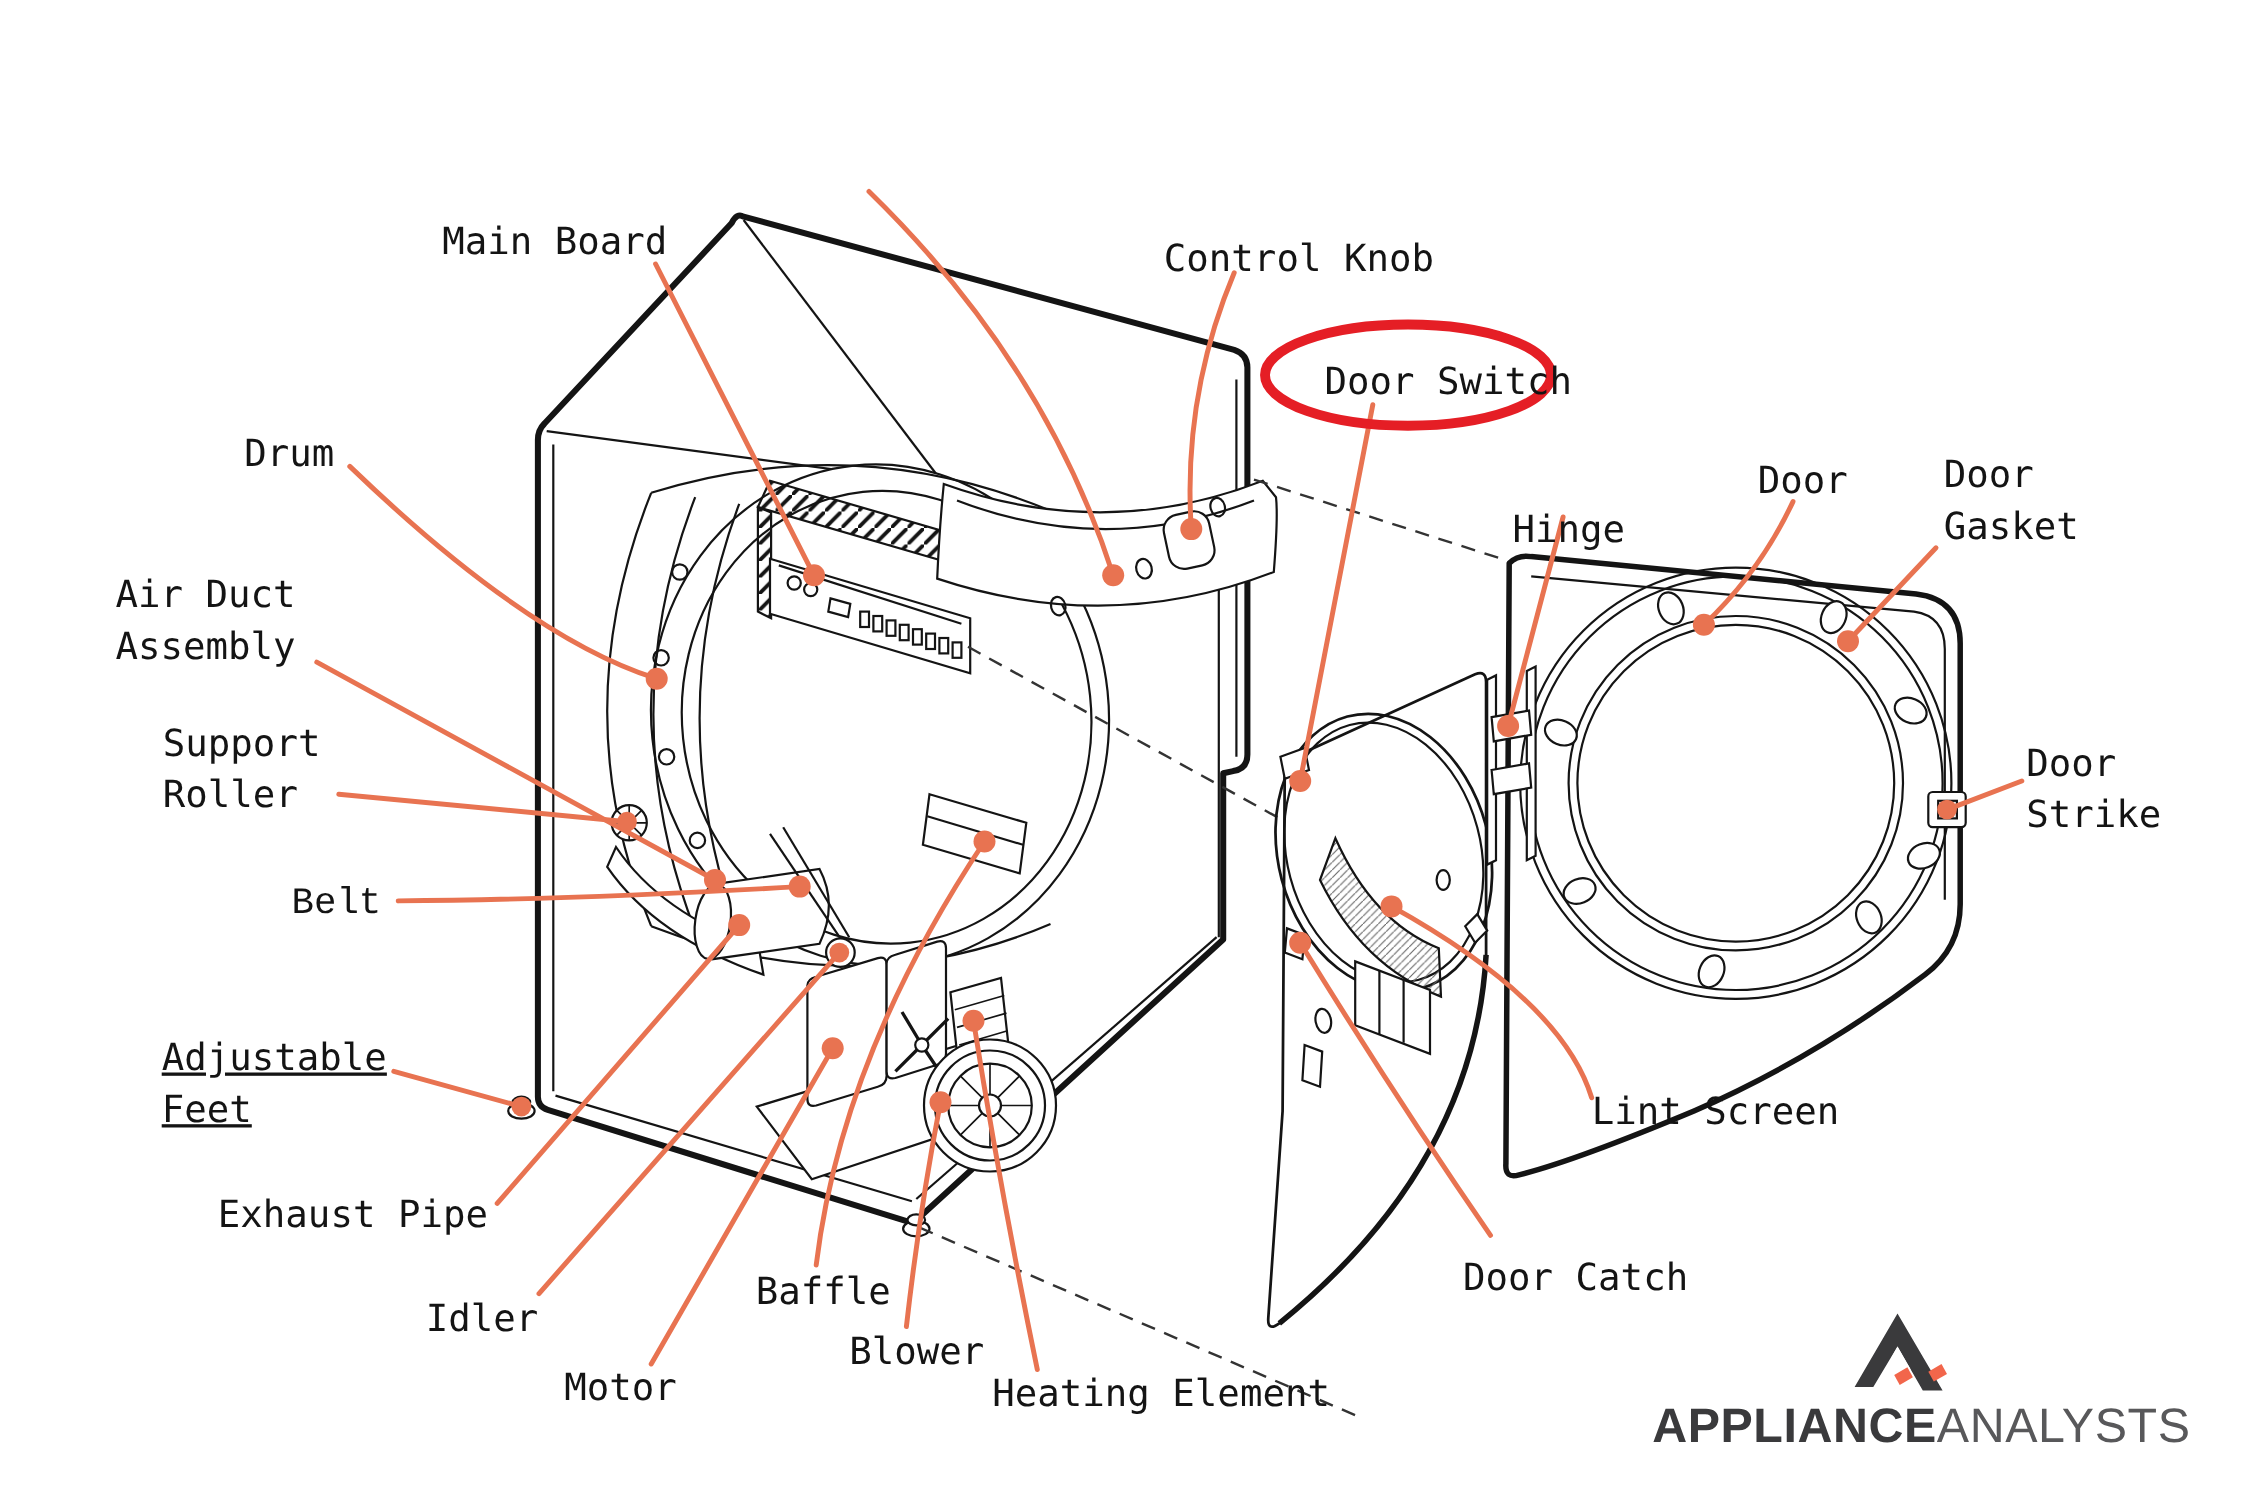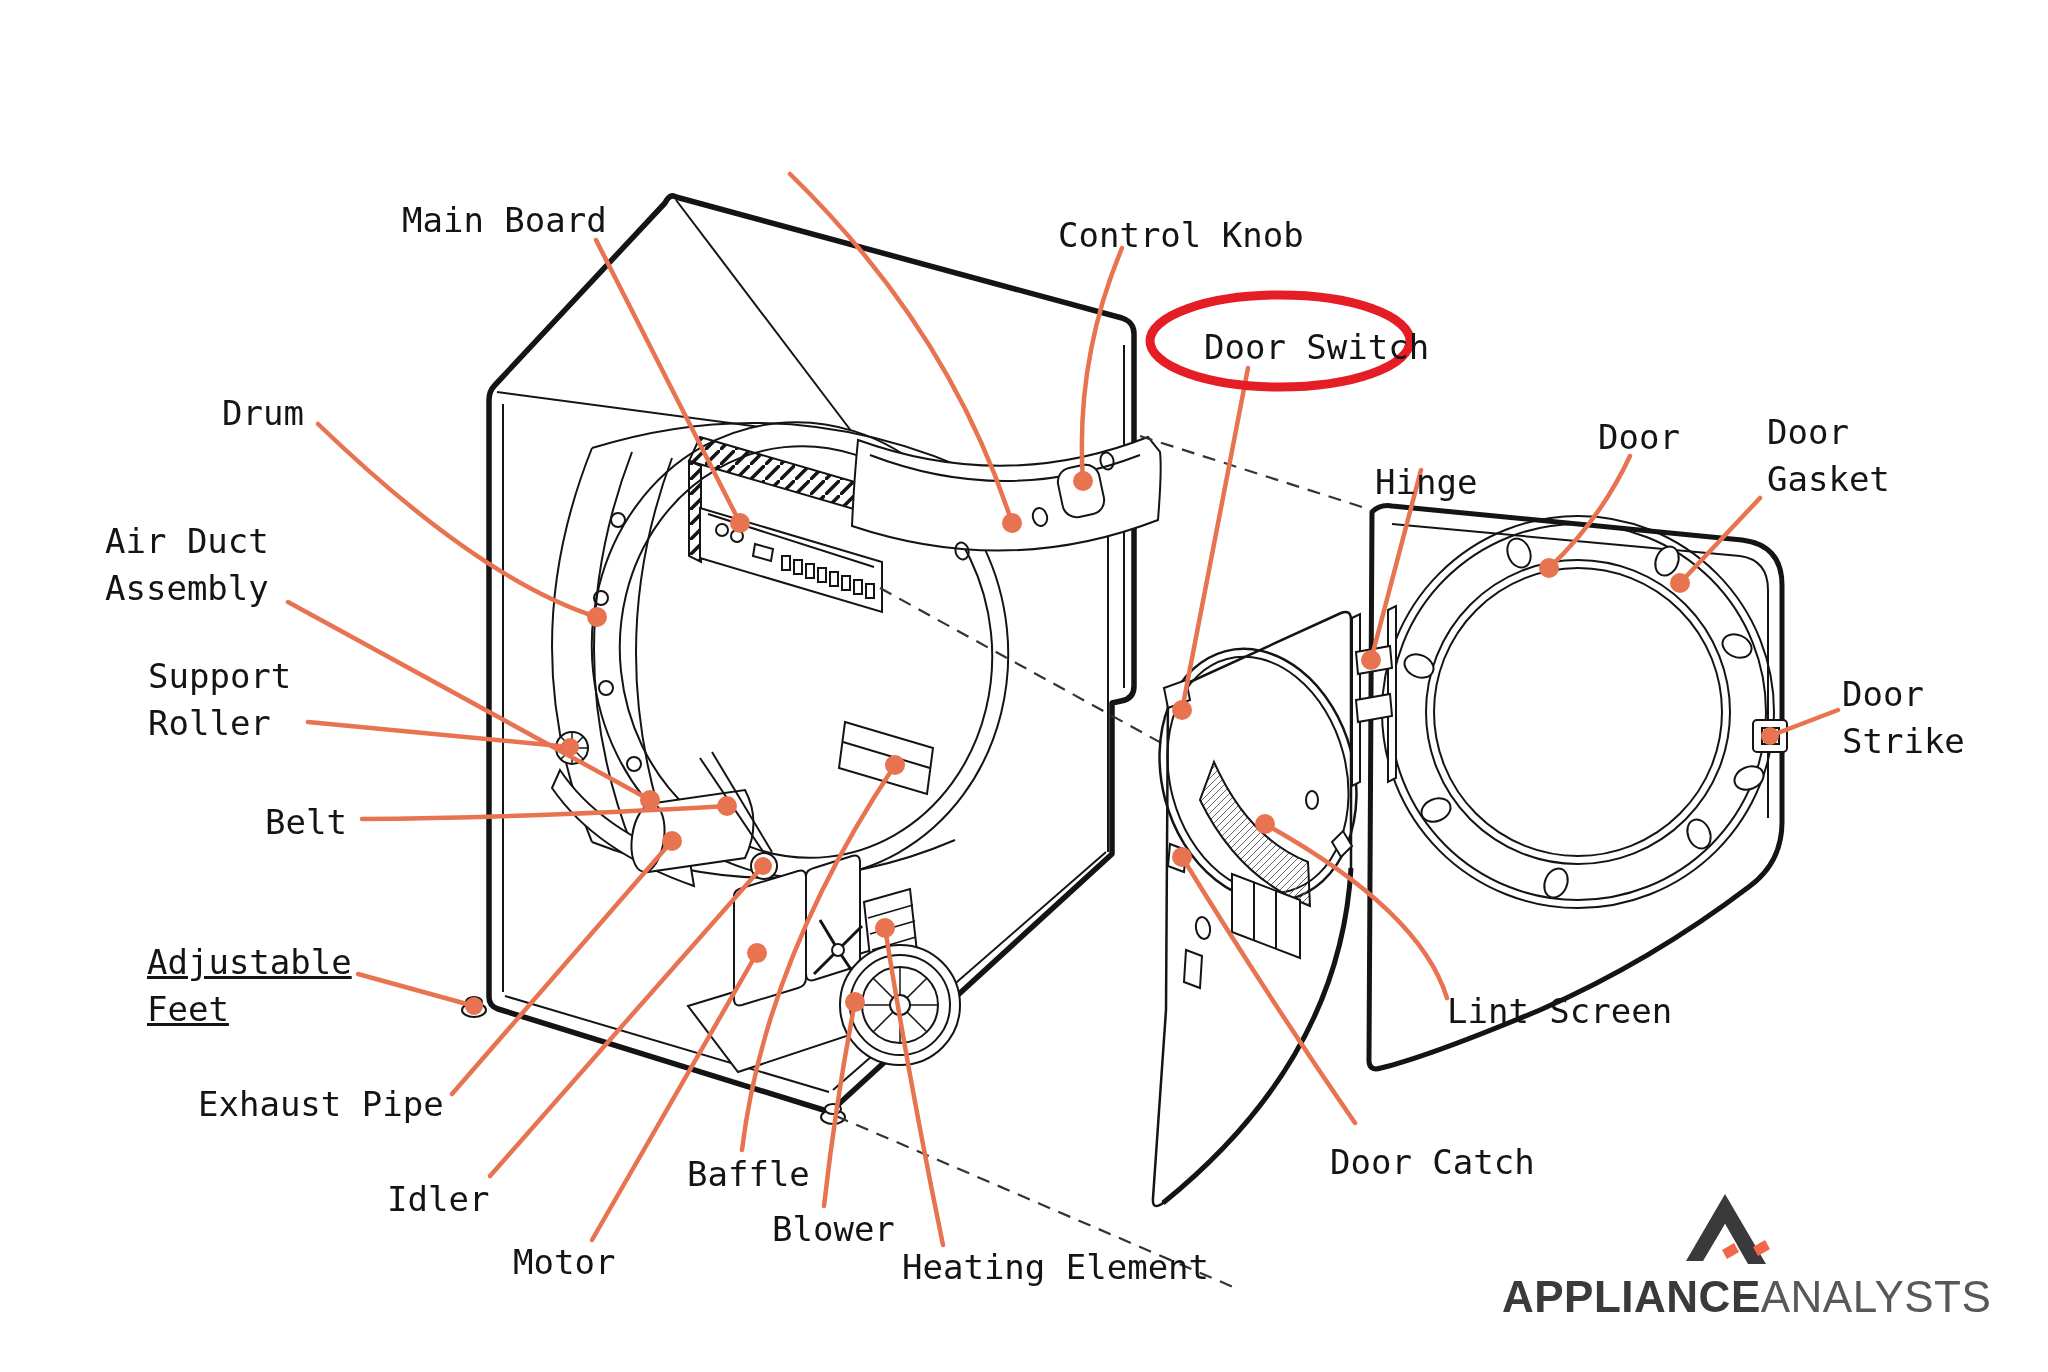--- a/index.html
+++ b/index.html
@@ -273,21 +273,21 @@
     <div class="part-label" style="left: 1598px; top: 414px;">Door</div>
     <div class="part-label" style="left: 1767px; top: 409px;">Door
 Gasket</div>
     <div class="part-label" style="left: 1842px; top: 671px;">Door
 Strike</div>
     <div class="part-label" style="left: 222px; top: 390px;">Drum</div>
     <div class="part-label" style="left: 105px; top: 518px;">Air Duct
 Assembly</div>
     <div class="part-label" style="left: 148px; top: 653px;">Support
 Roller</div>
-    <div class="part-label" style="left: 265px; top: 799px;">Belt</div>
+    <div class="part-label" style="left: 265px; top: 799px; font-family: Liberation Mono, monospace;">Belt</div>
     <div class="part-label" style="left: 147px; top: 939px; text-decoration: underline;">Adjustable
 Feet</div>
     <div class="part-label" style="left: 198px; top: 1081px;">Exhaust Pipe</div>
     <div class="part-label" style="left: 387px; top: 1176px;">Idler</div>
     <div class="part-label" style="left: 513px; top: 1239px;">Motor</div>
     <div class="part-label" style="left: 687px; top: 1151px;">Baffle</div>
     <div class="part-label" style="left: 772px; top: 1206px;">Blower</div>
     <div class="part-label" style="left: 902px; top: 1244px;">Heating Element</div>
     <div class="part-label" style="left: 1447px; top: 988px;">Lint Screen</div>
     <div class="part-label" style="left: 1330px; top: 1139px;">Door Catch</div>

